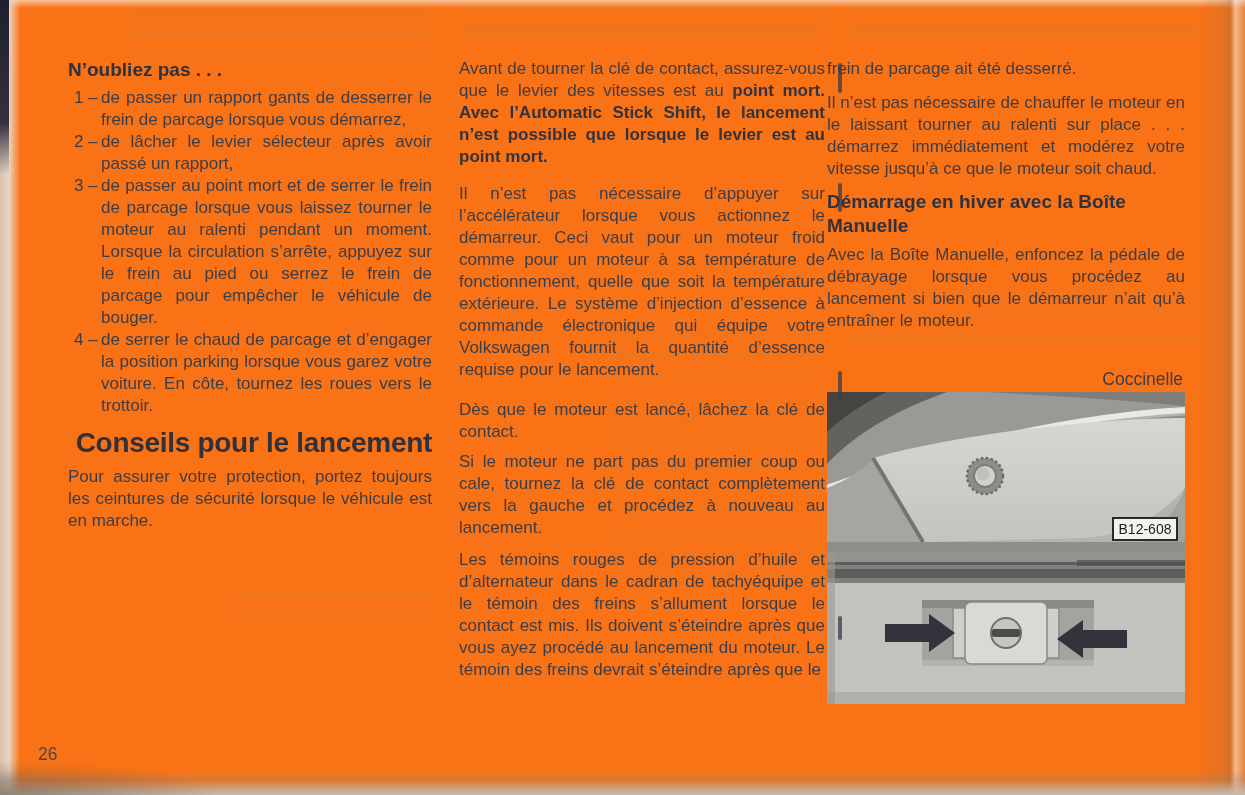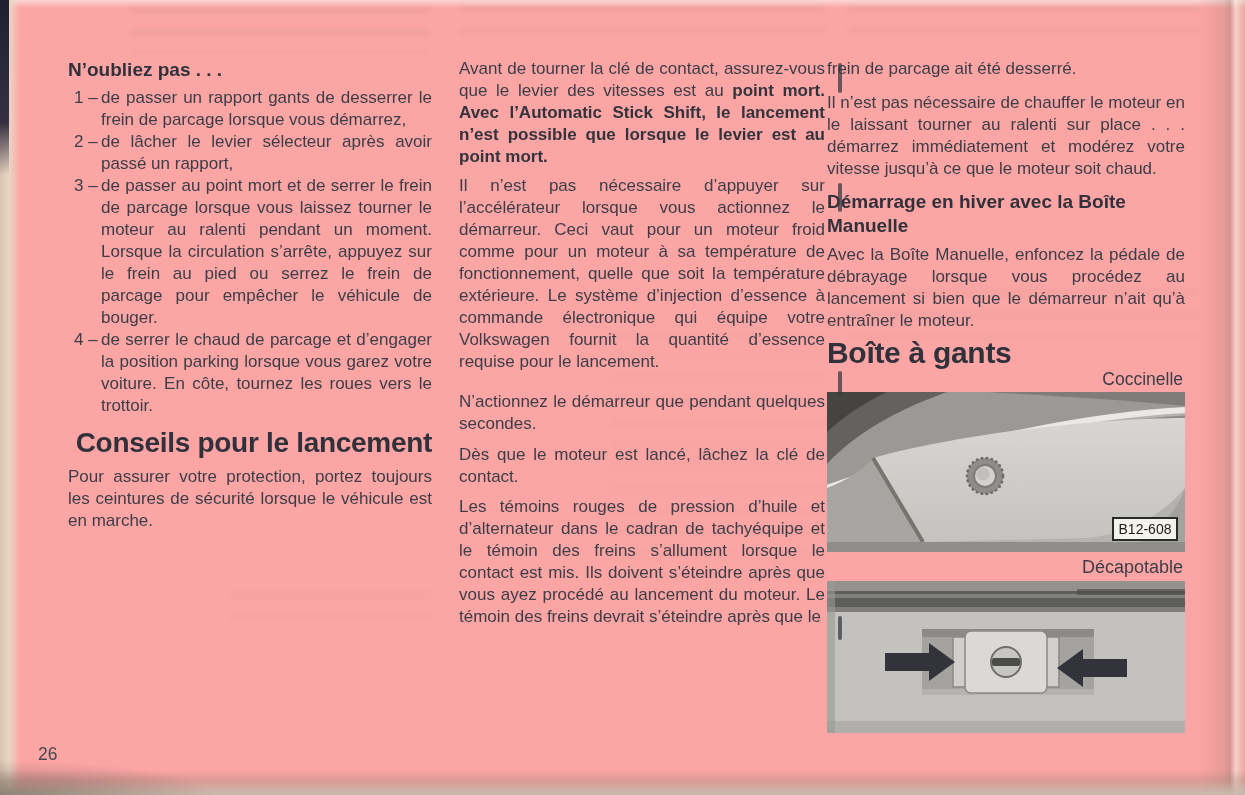--- a/index.html
+++ b/index.html
@@ -1,19 +1,19 @@
 <!DOCTYPE html>
 <html lang="fr"><head>
 <meta charset="utf-8">
 <style>
   html,body { margin:0; padding:0; background:#8c8477; }
   .page {
     position:relative; width:1245px; height:795px; overflow:hidden;
     background: linear-gradient(180deg,#efead e0%, #ebe6d9 40%, #e6e1d3 100%);
-    background-color:#fca5a5;
+    background-color:#f97316;
     font-family:"Liberation Sans", sans-serif;
     color:#3d3d47;
   }
   
   .col { position:absolute; top:58px; font-size:17px; line-height:22px;
          text-align:justify; z-index:2; }
   .col-left  { left:68px;  width:364px; }
   .col-mid   { left:459px; width:366px; }
   .col-right { left:827px; width:358px; }
 
@@ -22,21 +22,21 @@
   .h-large { font-weight:bold; font-size:28px; line-height:31px; color:#31313b;
              text-align:right; letter-spacing:-0.3px; margin:10px 0 8px 0; }
   .h-xlarge{ font-weight:bold; font-size:30px; line-height:34px; color:#31313b;
              text-align:left; letter-spacing:-0.3px; margin:0; }
 
   .li { position:relative; padding-left:33px; margin:0; }
   .li .num { position:absolute; left:6px; top:0; }
 
   p { margin:0; }
   .bold { font-weight:bold; color:#33333d; }
-  .mb15 { margin-bottom:7px; } .mb14 { margin-bottom:18px; }
+  .mb15 { margin-bottom:15px; } .mb14 { margin-bottom:18px; }
   .mb12 { margin-bottom:12px; } .mb10 { margin-bottom:10px; }
   .mb9  { margin-bottom:9px;  } .mb8  { margin-bottom:8px; }
   .mb6  { margin-bottom:6px;  } .mb2  { margin-bottom:2px; }
 
   .glovebox-head { position:relative; height:56px; margin-top:4px; }
   .glovebox-head .h-xlarge { position:absolute; left:0; top:0; }
   .photo-label { font-size:17.5px; line-height:20px; text-align:right; color:#3d3d47; }
   .label-coccinelle { position:absolute; right:2px; top:33px; }
   .label-decapotable { margin:5px 2px 4px 0; }
 
@@ -100,33 +100,32 @@
       <span class="num">4 –</span>
       <span>de serrer le chaud de parcage et d’engager la position parking lorsque vous garez votre voiture. En côte, tournez les roues vers le trottoir.</span>
     </div>
     <div class="h-large">Conseils pour le lancement</div>
     <p>Pour assurer votre protection, portez toujours les ceintures de sécurité lorsque le véhicule est en marche.</p>
   </div>
 
   <div class="col col-mid">
     <p class="mb15"><span>Avant de tourner la clé de contact, assurez-vous que le levier des vitesses est au </span><span class="bold">point mort. Avec l’Automatic Stick Shift, le lancement n’est possible que lorsque le levier est au point mort.</span></p>
     <p class="mb14">Il n’est pas nécessaire d’appuyer sur l’accélérateur lorsque vous actionnez le démarreur. Ceci vaut pour un moteur froid comme pour un moteur à sa tempé­rature de fonctionnement, quelle que soit la température extérieure. Le système d’injection d’essence à commande élec­tronique qui équipe votre Volkswagen fournit la quantité d’essence requise pour le lancement.</p>
-    <p class="mb9">N’actionnez le démarreur que pendant quelques secondes.</p>
     <p class="mb8">Dès que le moteur est lancé, lâchez la clé de contact.</p>
+    <p class="mb10">Si le moteur ne part pas du premier coup ou cale, tournez la clé de contact com­plètement vers la gauche et procédez à nouveau au lancement.</p>
     <p>Les témoins rouges de pression d’huile et d’alternateur dans le cadran de tachy­équipe et le témoin des freins s’allument lorsque le contact est mis. Ils doivent s’éteindre après que vous ayez procédé au lancement du moteur. Le témoin des freins devrait s’éteindre après que le</p>
   </div>
 
   <div class="col col-right">
     <p class="mb12">frein de parcage ait été desserré.</p>
     <p class="mb10">Il n’est pas nécessaire de chauffer le moteur en le laissant tourner au ralenti sur place . . . démarrez immédiatement et modérez votre vitesse jusqu’à ce que le moteur soit chaud.</p>
     <div class="h-small mb6" style="margin-top:0;">Démarrage en hiver avec la Boîte Manuelle</div>
     <p class="mb2">Avec la Boîte Manuelle, enfoncez la pédale de débrayage lorsque vous pro­cédez au lancement si bien que le dé­marreur n’ait qu’à entraîner le moteur.</p>
 
     <div class="glovebox-head">
-      <div class="h-xlarge">Boîte à gants</div>
       <div class="photo-label label-coccinelle">Coccinelle</div>
     </div>
 
     <svg class="photo" viewBox="0 0 358 160" xmlns="http://www.w3.org/2000/svg">
       <defs>
         <linearGradient id="doorGrad" x1="0" y1="0" x2="0" y2="1">
           <stop offset="0" stop-color="#d7d6d2"></stop>
             <stop offset="1" stop-color="#c4c3bf"></stop>
         </linearGradient>
       </defs>
@@ -146,21 +145,20 @@
       <circle cx="158" cy="84" r="18" fill="#8e8d89"></circle>
       <circle cx="158" cy="84" r="18" fill="none" stroke="#6b6a66" stroke-width="2.5" stroke-dasharray="2.5,2.5"></circle>
       <circle cx="158" cy="84" r="11" fill="#d2d1cd" stroke="#7d7c78" stroke-width="2"></circle>
       <circle cx="156" cy="82" r="6.5" fill="#c0bfbb"></circle>
       <g>
         <rect x="286" y="126" width="64" height="22" fill="#f4f2ec" stroke="#2a2a26" stroke-width="2"></rect>
         <text x="318" y="142" font-size="14" text-anchor="middle" fill="#1d1d19" font-family="Liberation Sans, sans-serif">B12-608</text>
       </g>
     </svg>
 
-    <div class="photo-label label-decapotable" style="font-size:18px;">Décapotable</div>
 
     <svg class="photo" viewBox="0 0 358 152" xmlns="http://www.w3.org/2000/svg">
       <rect width="358" height="152" fill="#c3c2be"></rect>
       <rect width="358" height="12" fill="#93928e"></rect>
       <rect y="10" width="358" height="18" fill="#5d5d5b"></rect>
       <rect y="13" width="358" height="4" fill="#80807e"></rect>
       <rect y="26" width="358" height="5" fill="#7f7e7a"></rect>
       <rect x="250" y="8" width="108" height="6" fill="#4e4e4c" opacity=".7"></rect>
       <rect x="95" y="48" width="172" height="66" fill="#a4a39f"></rect>
       <rect x="95" y="48" width="172" height="8" fill="#8b8a86"></rect>

